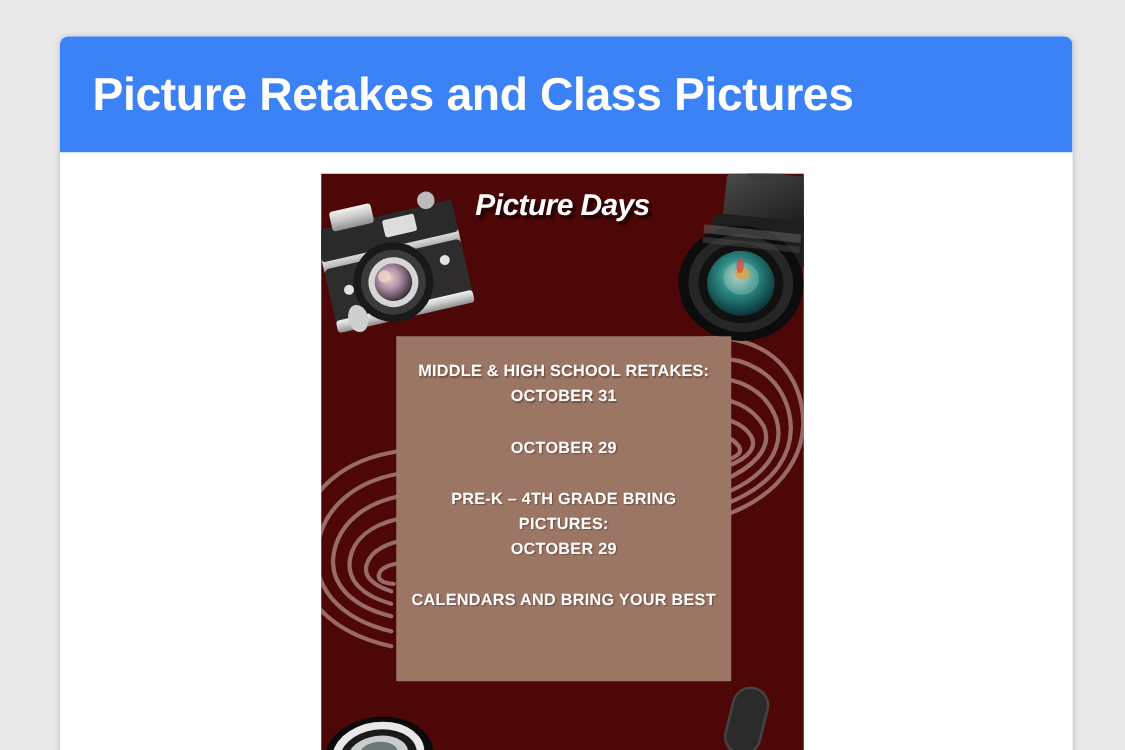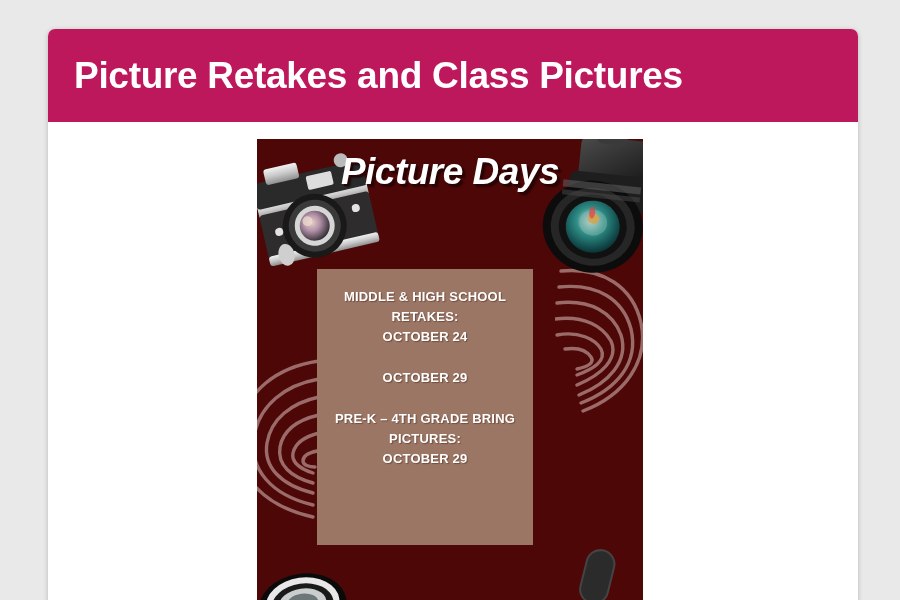--- a/index.html
+++ b/index.html
@@ -22,21 +22,21 @@
     width: 810px;
     height: 600px;
     background: #ffffff;
     border-radius: 7px 7px 0 0;
     box-shadow: 0 1px 5px rgba(0,0,0,0.22);
     overflow: hidden;
   }
 
   #page-header {
     height: 93px;
-    background: #be185d;
+    background: #3b82f6;
     display: flex;
     align-items: center;
     padding-left: 26px;
     box-sizing: border-box;
   }
   #page-header-title {
     color: #ffffff;
     font-size: 37px;
     font-weight: bold;
     letter-spacing: -0.3px;
@@ -81,41 +81,41 @@
   }
 
   
   #flyer-title {
     position: absolute;
     top: 12px;
     left: 0;
     width: 100%;
     text-align: center;
     color: #ffffff;
-    font-size: 37px;
+    font-size: 24px;
     font-weight: bold;
     font-style: italic;
     letter-spacing: -0.5px;
     text-shadow: 2px 2px 0 #2b0303, 3px 3px 2px rgba(0,0,0,0.55);
     z-index: 6;
   }
 
   
   .photo-object { position: absolute; z-index: 4; }
   #camera-vintage { left: -6px; top: 6px; width: 130px; height: 128px; transform: rotate(-13deg); }
   #camera-dslr    { right: -8px; top: -4px; width: 108px; height: 140px; transform: rotate(6deg); }
   #lens-bottom    { left: 2px; bottom: -22px; width: 96px; height: 90px; transform: rotate(-8deg); }
   #mic-bottom     { right: 32px; bottom: -28px; width: 40px; height: 110px; transform: rotate(14deg); }
 
   
   #flyer-message-box {
     position: absolute;
     left: 60px;
     top: 130px;
-    width: 216px;
+    width: 268px;
     background: #9c7665;
     padding: 18px 10px 20px 10px;
     box-sizing: border-box;
     min-height: 276px;
     z-index: 5;
   }
   .msg-line {
     color: #ffffff;
     font-size: 13px;
     font-weight: bold;
@@ -234,32 +234,33 @@
         <rect x="11" y="54" width="18" height="56" rx="5" fill="#161616"></rect>
         <rect x="11" y="60" width="18" height="4" fill="#3a3a3a"></rect>
       </svg>
 
       <div id="flyer-title">Picture Days</div>
 
       <div id="flyer-message-box">
 
         <div class="msg-block">
           <div class="msg-line">MIDDLE &amp; HIGH SCHOOL RETAKES:</div>
-          <div class="msg-line">OCTOBER 24</div>
+          <div class="msg-line">OCTOBER 31</div>
         </div>
 
         <div class="msg-block">
           <div class="msg-line">OCTOBER 29</div>
         </div>
 
         <div class="msg-block">
           <div class="msg-line">PRE-K – 4TH GRADE BRING PICTURES:</div>
           <div class="msg-line">OCTOBER 29</div>
         </div>
 
         <div class="msg-block">
+          <div class="msg-line">CALENDARS AND BRING YOUR BEST</div>
         </div>
 
       </div>
     </div>
 
   </div>
 </div>
 
 </body></html>

